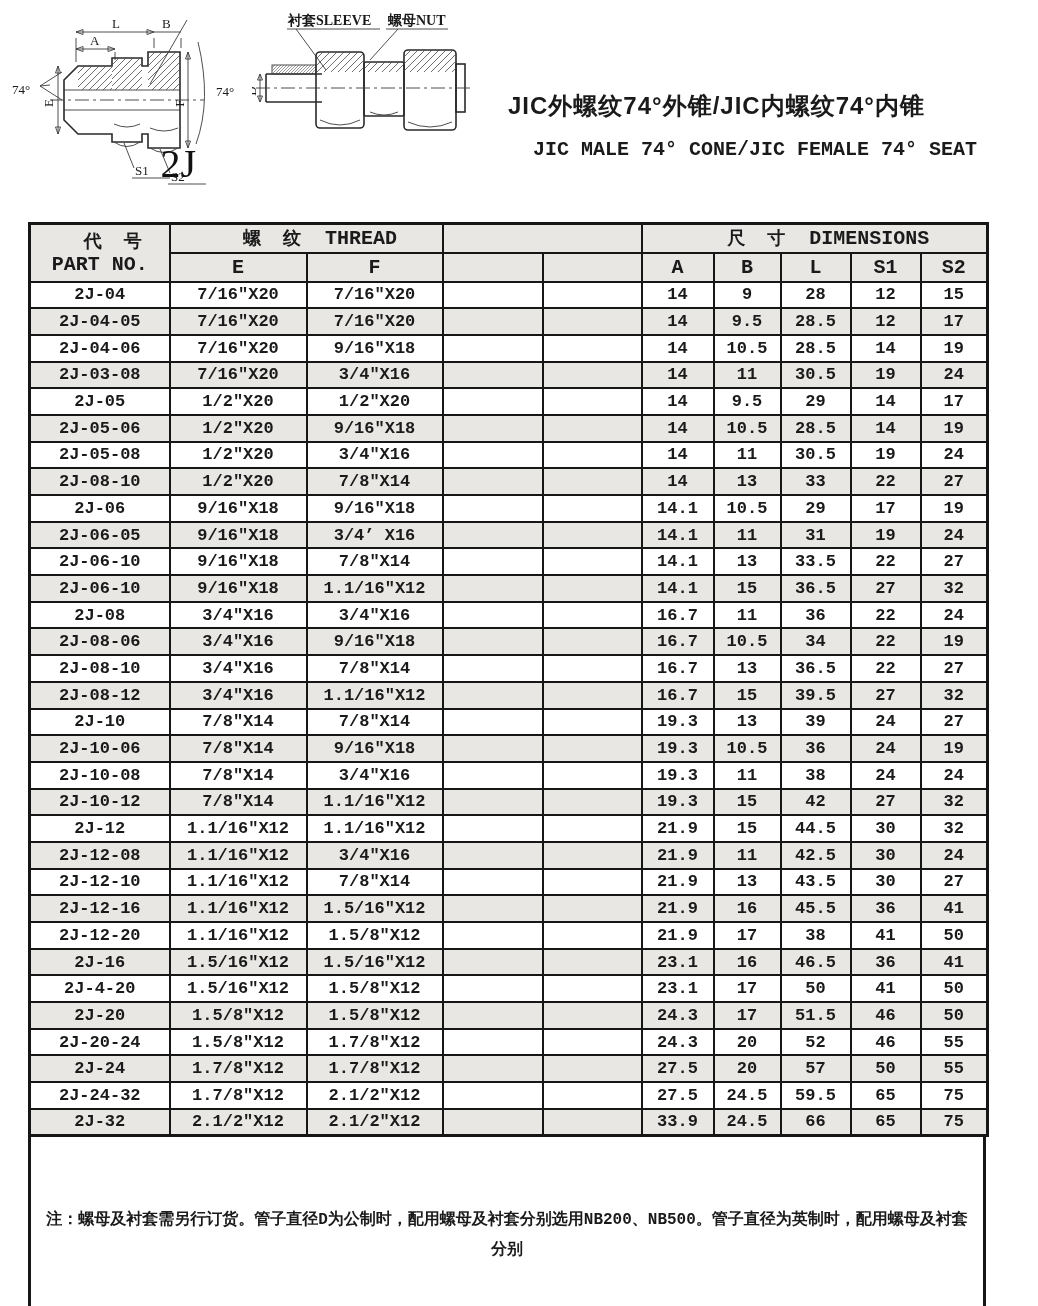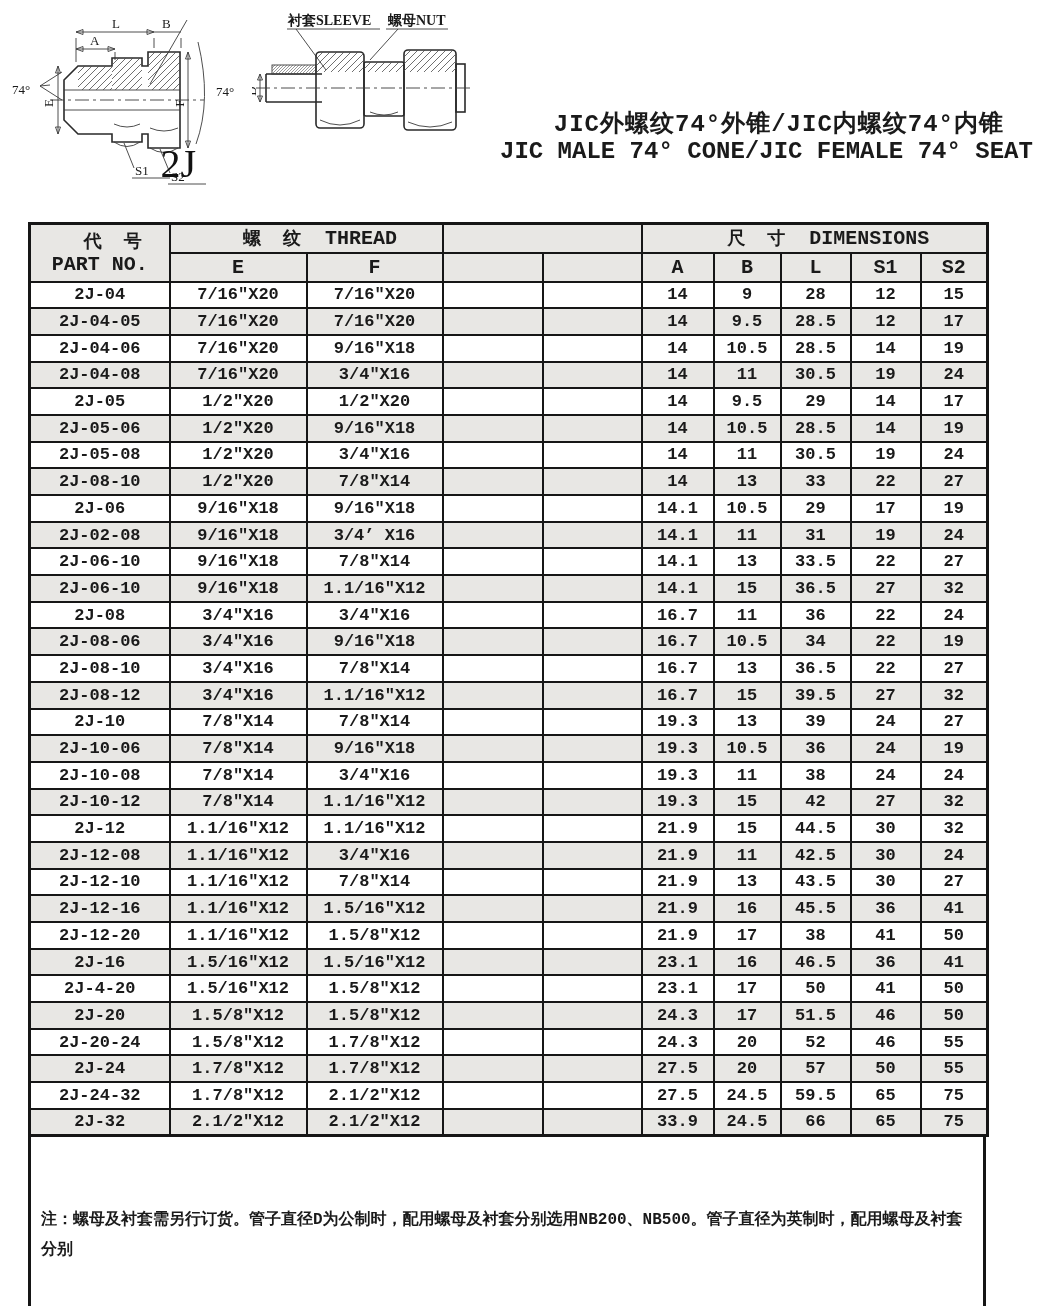--- a/index.html
+++ b/index.html
@@ -22,27 +22,27 @@
   svg text{font-family:"Liberation Serif","DejaVu Serif",serif; font-size:13px; fill:#1a1a1a;}
   svg text.cjk{font-size:14px; font-weight:bold;}
   .hatchline{stroke:#4a4a4a; stroke-width:0.8;}
   .hatchdense{stroke:#555; stroke-width:0.6;}
   .model-label{
     position:absolute; left:106px; top:140px; width:90px; text-align:right;
     font-family:"Liberation Serif","DejaVu Serif",serif; font-size:40px; color:#111;
   }
   
   .title-cn{
-    position:absolute; left:508px; top:90px; width:496px; text-align:right;
-    font-family:Liberation Mono, monospace;
-    font-size:24px; font-weight:bold; letter-spacing:1px; white-space:nowrap;margin-top:17px;
+    position:absolute; left:508px; top:90px; width:496px; text-align:left;
+    font-family:Liberation Sans, sans-serif;
+    font-size:24px; font-weight:bold; letter-spacing:1px; white-space:nowrap;
   }
   .title-en{
     position:absolute; left:500px; top:138px; width:510px; text-align:center;
-    font-size:24px; font-weight:bold; letter-spacing:0px; white-space:nowrap;
+    font-size:20px; font-weight:bold; letter-spacing:0px; white-space:nowrap;
   }
   
   .sheet{position:absolute; left:28px; top:222px; width:958px;}
   table.spec{
     border-collapse:collapse; table-layout:fixed; width:958px;
     border:3px solid var(--grid);
     font-size:17px; font-weight:bold; text-align:center;
   }
   table.spec th, table.spec td{
     border:2px solid var(--grid); padding:0; overflow:hidden; white-space:nowrap;
@@ -52,21 +52,21 @@
   table.spec thead .en{font-size:20px; letter-spacing:0;}
   table.spec thead th .gap{display:inline-block; width:22px;}
   table.spec tbody td{height:26.7px; background:#fff;}
   table.spec tbody tr:nth-child(even) td{background:var(--rowalt);}
   
   .notebox{
     border:3px solid var(--grid); border-top:none; width:958px;
     padding:10px 10px 8px 10px;
     font-size:16px; font-weight:bold; line-height:1.85; white-space:pre-wrap;
   }
-  .notebox .nline{white-space:pre-wrap;}
+  .notebox .nline{white-space:pre-wrap;text-align:center;}
 </style>
 </head>
 <body>
 
 <svg class="drawing1" viewBox="0 0 250 195">
 
   <line class="dim" x1="72" y1="30" x2="150" y2="30"></line>
   <path class="dim" d="M72,30 l7,-2.5 l0,5 z M150,30 l-7,-2.5 l0,5 z" fill="#3a3a3a"></path>
   <line class="dim" x1="72" y1="36" x2="72" y2="60"></line>
   <line class="dim" x1="150" y1="36" x2="150" y2="46"></line>
@@ -309,21 +309,21 @@
           <td>9/16″X18</td>
           <td></td>
           <td></td>
           <td>14</td>
           <td>10.5</td>
           <td>28.5</td>
           <td>14</td>
           <td>19</td>
         </tr>
         <tr>
-          <td>2J-04-08</td>
+          <td>2J-03-08</td>
           <td>7/16″X20</td>
           <td>3/4″X16</td>
           <td></td>
           <td></td>
           <td>14</td>
           <td>11</td>
           <td>30.5</td>
           <td>19</td>
           <td>24</td>
         </tr>
@@ -381,21 +381,21 @@
           <td>9/16″X18</td>
           <td></td>
           <td></td>
           <td>14.1</td>
           <td>10.5</td>
           <td>29</td>
           <td>17</td>
           <td>19</td>
         </tr>
         <tr>
-          <td>2J-02-08</td>
+          <td>2J-06-05</td>
           <td>9/16″X18</td>
           <td>3/4’ X16</td>
           <td></td>
           <td></td>
           <td>14.1</td>
           <td>11</td>
           <td>31</td>
           <td>19</td>
           <td>24</td>
         </tr>

